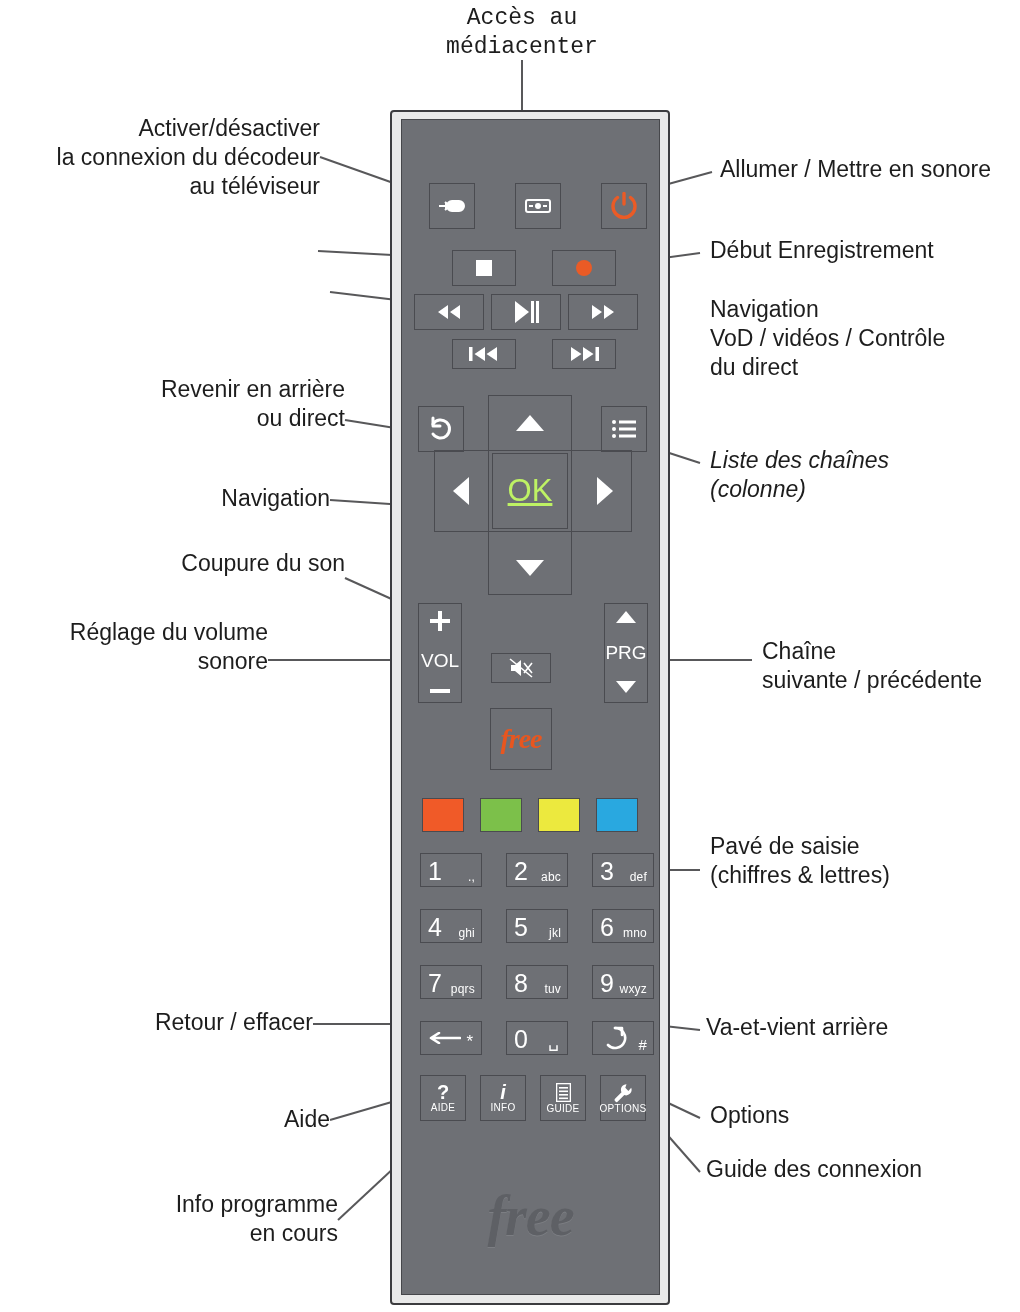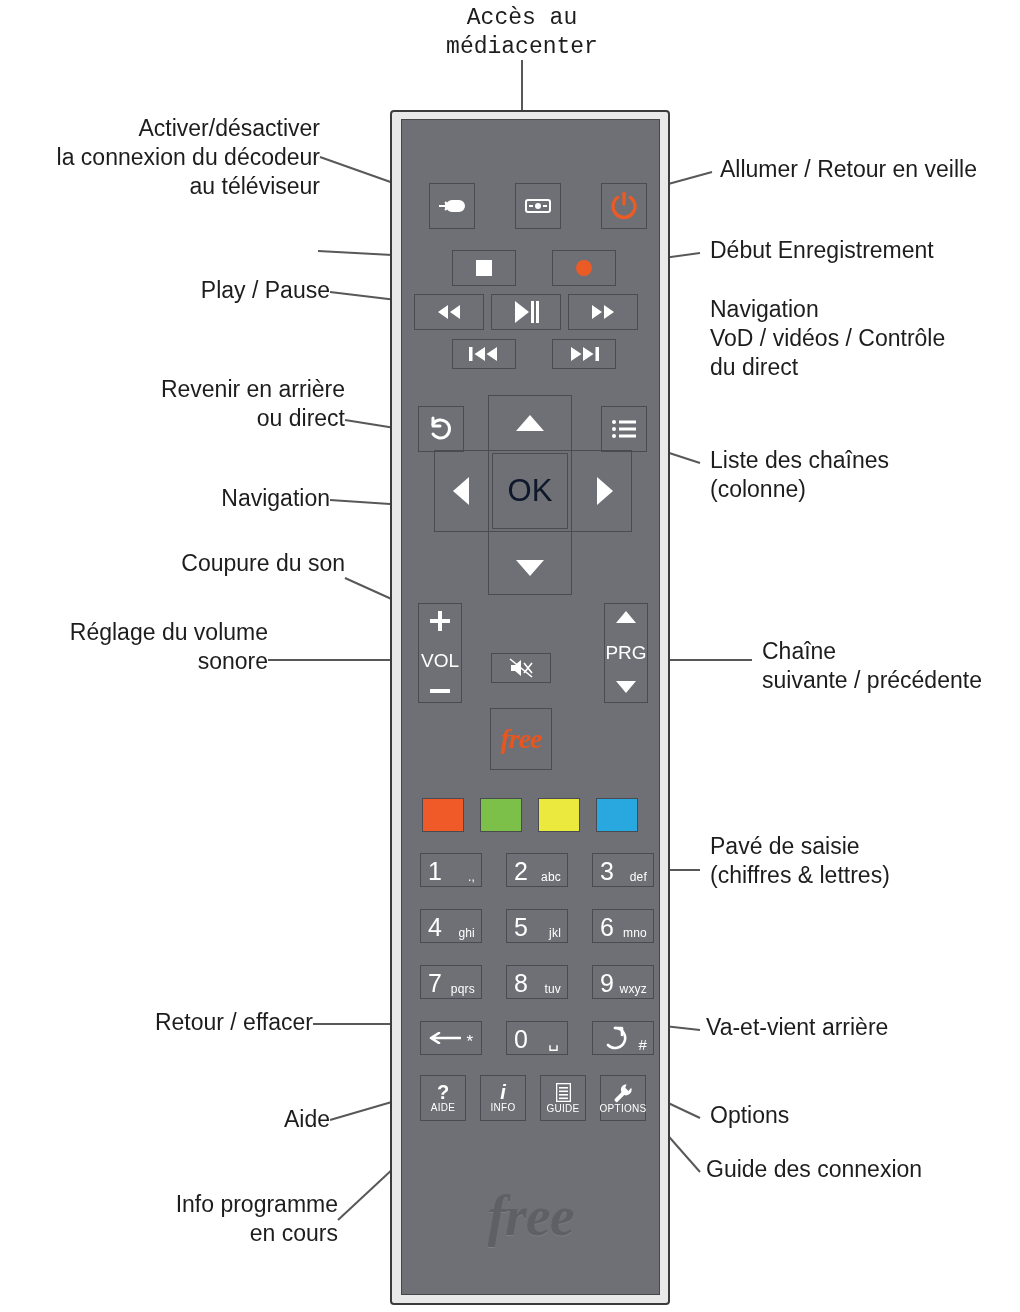--- a/index.html
+++ b/index.html
@@ -101,21 +101,21 @@
   .bottomlogo .freeword{
     font-size:56px;color:#5e6065;
     text-shadow:0 1px 0 #7c7e83;
   }
 
   
   .okcenter{
     position:absolute;width:76px;height:76px;box-sizing:border-box;
     border:1px solid #4a4b50;background:#6e7075;
     display:flex;align-items:center;justify-content:center;
-    font-size:31px;color:#0f172a;
+    font-size:31px;color:#bef264;text-decoration:underline;
   }
   .padh{position:absolute;box-sizing:border-box;border:1px solid #4a4b50;}
   .padv{position:absolute;box-sizing:border-box;border:1px solid #4a4b50;}
   .arrow{position:absolute;display:flex;align-items:center;justify-content:center;}
 </style>
 </head>
 <body>
 
 <div class="stage">
 
@@ -161,38 +161,37 @@
       <path d="M700,1172 L634,1097"></path>
     </g>
   </svg>
 
   <div class="label c" style="left:422px;top:4px;width:200px;font-family:Liberation Mono, monospace;">Accès au
 médiacenter</div>
 
   <div class="label r" style="left:0px;top:74px;width:320px;margin-top:40px;">Activer/désactiver
 la connexion du décodeur
 au téléviseur</div>
-  <div class="label r" style="left:0px;top:276px;width:330px;">Play / Pause</div>
   <div class="label r" style="left:0px;top:375px;width:345px;">Revenir en arrière
 ou direct</div>
   <div class="label r" style="left:0px;top:484px;width:330px;">Navigation</div>
   <div class="label r" style="left:0px;top:549px;width:345px;">Coupure du son</div>
   <div class="label r" style="left:0px;top:618px;width:268px;">Réglage du volume
 sonore</div>
   <div class="label r" style="left:0px;top:1008px;width:313px;">Retour / effacer</div>
   <div class="label r" style="left:0px;top:1105px;width:330px;">Aide</div>
   <div class="label r" style="left:0px;top:1190px;width:338px;">Info programme
 en cours</div>
 
-  <div class="label l" style="left:720px;top:155px;width:300px;">Allumer / Retour en veille</div>
+  <div class="label l" style="left:720px;top:155px;width:300px;">Allumer / Mettre en sonore</div>
   <div class="label l" style="left:710px;top:236px;width:300px;">Début Enregistrement</div>
   <div class="label l" style="left:710px;top:295px;width:300px;">Navigation
 VoD / vidéos / Contrôle
 du direct</div>
-  <div class="label l" style="left:710px;top:446px;width:300px;">Liste des chaînes
+  <div class="label l" style="left:710px;top:446px;width:300px;font-style:italic;">Liste des chaînes
 (colonne)</div>
   <div class="label l" style="left:762px;top:637px;width:258px;">Chaîne
 suivante / précédente</div>
   <div class="label l" style="left:710px;top:832px;width:300px;">Pavé de saisie
 (chiffres &amp; lettres)</div>
   <div class="label l" style="left:706px;top:1013px;width:300px;">Va-et-vient arrière</div>
   <div class="label l" style="left:710px;top:1101px;width:300px;">Options</div>
   <div class="label l" style="left:706px;top:1155px;width:310px;">Guide des connexion</div>
 
   <div class="remote">

